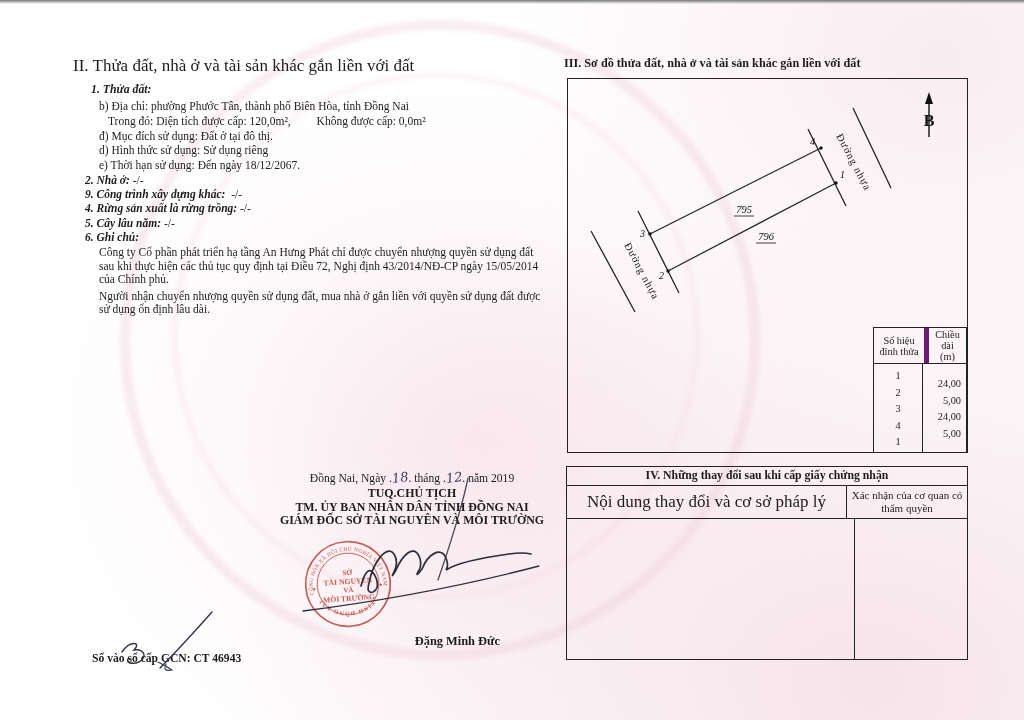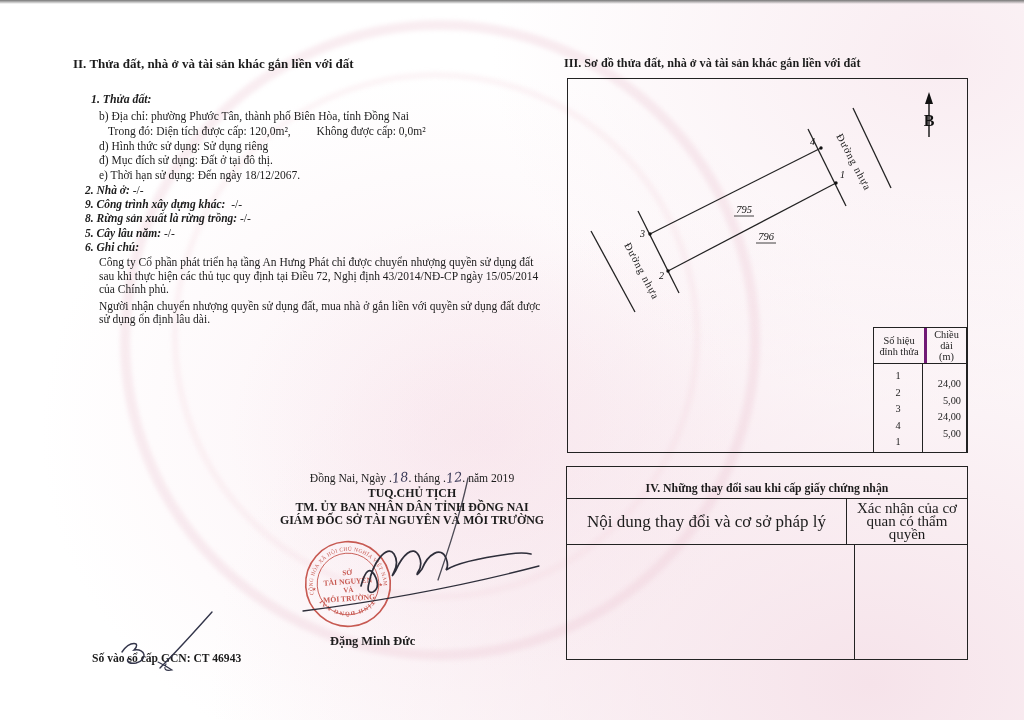--- a/index.html
+++ b/index.html
@@ -17,84 +17,84 @@
   
   .top-strip{left:0;top:0;width:1024px;height:4px;background:linear-gradient(#777,rgba(255,255,255,0));}
   .wm-ring{border-radius:50%;pointer-events:none;filter:blur(2px);}
   .wm-ring1{left:120px;top:20px;width:620px;height:620px;border:10px solid rgba(236,197,209,.30);}
   .wm-ring2{left:172px;top:72px;width:516px;height:516px;border:6px solid rgba(240,205,216,.22);}
   .wm-blob{left:230px;top:210px;width:520px;height:460px;border-radius:50%;
     background:radial-gradient(closest-side,rgba(246,222,231,.38),rgba(255,255,255,0));pointer-events:none;}
 
   
   .col-left{left:73px;top:56px;width:472px;}
-  .h2{font-size:13px;font-weight:bold;margin:0 0 20px 0;}
+  .h2{font-size:17px;font-weight:normal;margin:0 0 6px 0;}
   .sub1{font-size:11.8px;font-weight:bold;font-style:italic;margin:0 0 2px 18px;}
   .ln{font-size:11.5px;line-height:14.8px;margin-left:26px;white-space:pre-wrap;}
   .ln.indent2{margin-left:35px;}
   .itemrow{font-size:11.5px;line-height:14.2px;margin-left:12px;white-space:pre-wrap;}
   .itemrow .lbl{font-weight:bold;font-style:italic;}
   .para{font-size:11.5px;line-height:13.5px;margin:2px 0 3px 26px;width:452px;}
 
   
   .h3{left:564px;top:56px;width:410px;font-size:12.2px;font-weight:bold;}
   .diagram-box{left:567px;top:78px;width:399px;height:373px;border:1.6px solid #222;background:transparent;}
   .vtable{position:absolute;left:305px;top:248px;width:92px;height:124px;border:1px solid #222;display:flex;flex-direction:column;font-size:10.3px;}
   .vtable .hdr{display:flex;border-bottom:1px solid #222;height:35px;}
-  .vtable .hdr .c1{width:48px;border-right:3px solid #701a75;display:flex;align-items:center;justify-content:center;text-align:center;line-height:11px;padding:2px 1px;}
+  .vtable .hdr .c1{width:48px;border-right:5px solid #701a75;display:flex;align-items:center;justify-content:center;text-align:center;line-height:11px;padding:2px 1px;}
   .vtable .hdr .c2{flex:1;display:flex;flex-direction:column;align-items:center;justify-content:center;text-align:center;line-height:11px;padding:2px 1px;}
   .vtable .bdy{display:flex;flex:1;}
   .vtable .bdy .c1{width:48px;border-right:1px solid #222;text-align:center;padding-top:4px;}
   .vtable .bdy .c1 div{line-height:16.5px;}
   .vtable .bdy .c2{flex:1;text-align:right;padding:12px 5px 0 0;}
   .vtable .bdy .c2 div{line-height:16.5px;}
 
   
   .s4-box{left:566px;top:466px;width:400px;height:192px;border:1.4px solid #222;display:flex;flex-direction:column;background:transparent;}
-  .s4-title{border-bottom:1px solid #222;text-align:center;font-weight:bold;font-size:11.8px;padding:1px 0 2px 0;margin-top:13px;}
+  .s4-title{border-bottom:1px solid #222;text-align:center;font-weight:bold;font-size:11.8px;padding:1px 0 2px 0;}
   .s4-hdr{display:flex;border-bottom:1px solid #222;}
   .s4-hdr .c1{flex:1;display:flex;align-items:center;justify-content:center;font-size:17px;padding:3px 2px;}
-  .s4-hdr .c2{width:112px;border-left:1px solid #222;text-align:center;font-size:15px;line-height:13px;padding:3px 4px;}
+  .s4-hdr .c2{width:112px;border-left:1px solid #222;text-align:center;font-size:11px;line-height:13px;padding:3px 4px;}
   .s4-bdy{display:flex;flex:1;}
   .s4-bdy .c1{flex:1;}
   .s4-bdy .c2{width:112px;border-left:1px solid #222;}
 
   
   .sig-block{left:262px;top:470px;width:300px;text-align:center;}
   .dateline{font-size:11.6px;margin-bottom:2px;}
   .hand{display:inline-block;font-style:italic;color:#3b3b58;font-size:13px;transform:rotate(-7deg);font-family:"DejaVu Serif",serif;}
   .auth{font-weight:bold;font-size:11.9px;line-height:13.6px;}
-  .signer{left:330px;top:634px;width:170px;text-align:left;font-weight:bold;font-size:12.4px;}
+  .signer{left:330px;top:634px;width:170px;text-align:right;font-weight:bold;font-size:12.4px;}
 
   .footer-line{left:92px;top:652px;font-weight:bold;font-size:11.6px;}
 
   svg text{font-family:"Liberation Serif","DejaVu Serif",serif;}
   .noevents{pointer-events:none;}
 </style>
 </head>
 <body>
 
 <div class="abs top-strip"></div>
 <div class="abs wm-ring wm-ring1"></div>
 <div class="abs wm-ring wm-ring2"></div>
 <div class="abs wm-blob"></div>
 
 <div class="abs col-left">
   <div class="h2">II. Thửa đất, nhà ở và tài sản khác gắn liền với đất</div>
   <div class="sub1">1. Thửa đất:</div>
 
   <div class="ln">b) Địa chỉ: phường Phước Tân, thành phố Biên Hòa, tỉnh Đồng Nai</div>
   <div class="ln indent2">Trong đó: Diện tích được cấp: 120,0m²,         Không được cấp: 0,0m²</div>
+  <div class="ln">đ) Mục đích sử dụng: Đất ở tại đô thị.</div>
   <div class="ln">d) Hình thức sử dụng: Sử dụng riêng</div>
-  <div class="ln">đ) Mục đích sử dụng: Đất ở tại đô thị.</div>
   <div class="ln">e) Thời hạn sử dụng: Đến ngày 18/12/2067.</div>
 
   <div class="itemrow"><span class="lbl">2. Nhà ở:</span><span> -/-</span></div>
   <div class="itemrow"><span class="lbl">9. Công trình xây dựng khác:</span><span>  -/-</span></div>
-  <div class="itemrow"><span class="lbl">8. Rừng sản xuất là rừng trồng:</span><span> -/-</span></div>
+  <div class="itemrow"><span class="lbl">4. Rừng sản xuất là rừng trồng:</span><span> -/-</span></div>
   <div class="itemrow"><span class="lbl">5. Cây lâu năm:</span><span> -/-</span></div>
   <div class="itemrow"><span class="lbl">6. Ghi chú:</span><span></span></div>
 
   <div class="para">Công ty Cổ phần phát triển hạ tầng An Hưng Phát chỉ được chuyển nhượng quyền sử dụng đất sau khi thực hiện các thủ tục quy định tại Điều 72, Nghị định 43/2014/NĐ-CP ngày 15/05/2014 của Chính phủ.</div>
   <div class="para">Người nhận chuyển nhượng quyền sử dụng đất, mua nhà ở gắn liền với quyền sử dụng đất được sử dụng ổn định lâu dài.</div>
 </div>
 
 <div class="abs h3">III. Sơ đồ thửa đất, nhà ở và tài sản khác gắn liền với đất</div>
 
 <div class="abs diagram-box">

